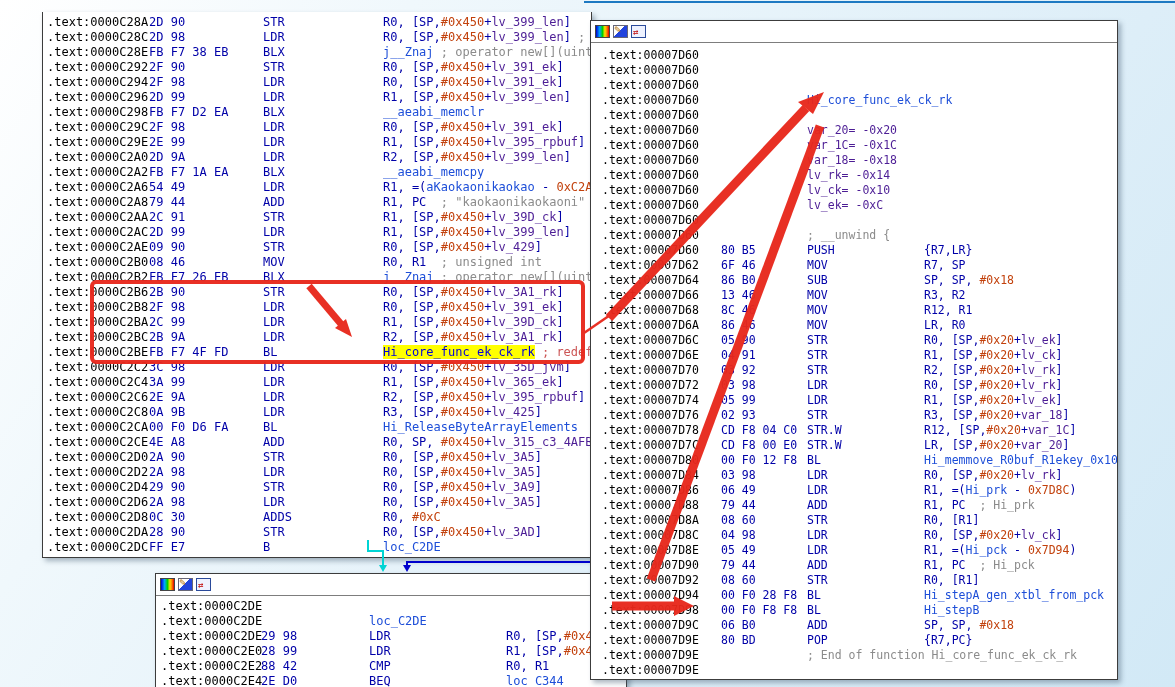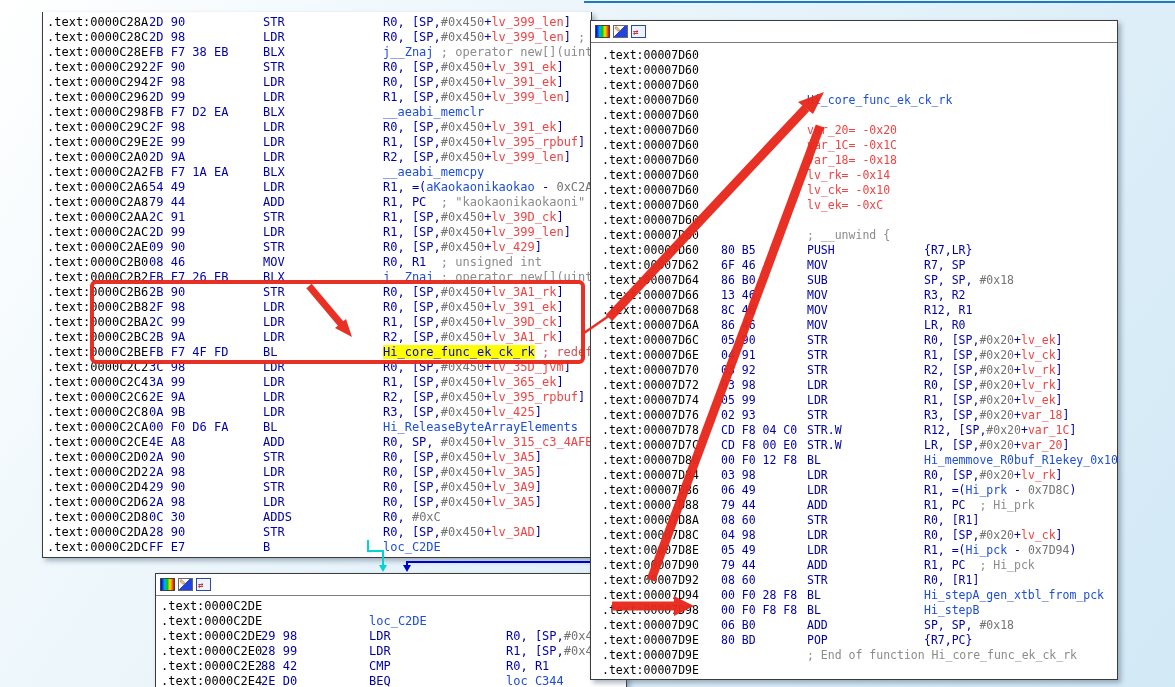--- a/index.html
+++ b/index.html
@@ -35,22 +35,22 @@
   .row{position:relative;height:15px;}
   .row>.c-a{position:absolute;left:var(--ca);}
   .row>.c-b{position:absolute;left:var(--cb);}
   .row>.c-m{position:absolute;left:var(--cm);}
   .row>.c-o{position:absolute;left:var(--co);}
   .a{color:#000000;}
   .y{color:#0000a8;}
   .m{color:#0000a8;}
   .r{color:#0000a8;}
   .f{color:#1d4ed8;}
-  .n{color:#737373;}
-  .v{color:#ef4444;}
+  .n{color:#c2410c;}
+  .v{color:#4c1d95;}
   .c{color:#8b8b8b;}
   .x{color:#cc5555;}
   .h{background:#ffff00;color:#0000d8;}
 </style>
 </head>
 <body>
 
 <div id="canvas">
 
   <div class="topline"></div>

